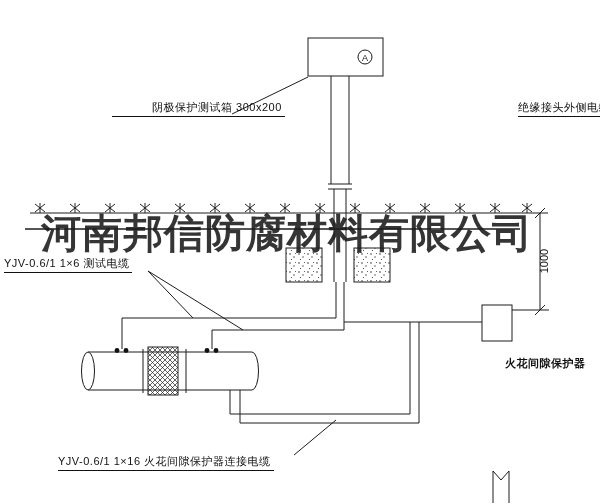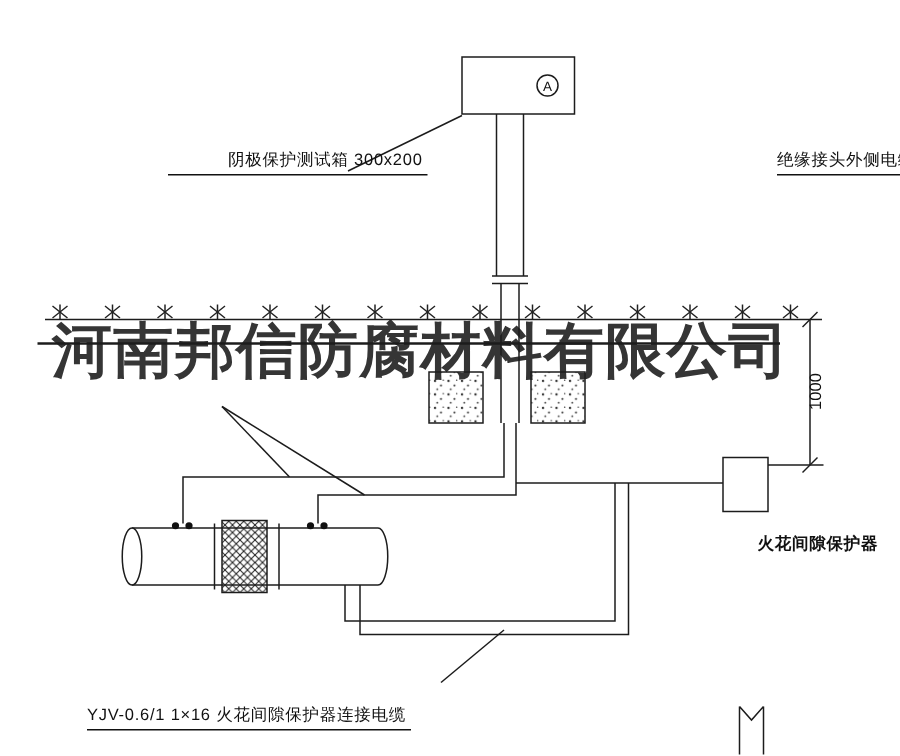--- a/index.html
+++ b/index.html
@@ -9,21 +9,21 @@
     font-family:"Liberation Sans",sans-serif;
   }
   #stage svg{position:absolute;left:0;top:0;z-index:2;}
   .label{
     position:absolute;z-index:3;font-size:11px;color:#111;
     white-space:nowrap;line-height:14px;letter-spacing:0.5px;
   }
   .underline{border-bottom:1.2px solid #111;padding:0 3px 2px 0;}
   .watermark{
     position:absolute;z-index:1;left:28px;top:206px;width:505px;
-    text-align:center;font-family:"Liberation Serif",serif;
+    text-align:right;font-family:"Liberation Serif",serif;
     font-size:40px;font-weight:700;color:#242424;opacity:.92;
     letter-spacing:1px;white-space:nowrap;
   }
   .dim-text{
     position:absolute;z-index:3;left:524px;top:255px;width:40px;
     font-size:11px;color:#111;text-align:center;
     transform:rotate(-90deg);transform-origin:center center;
   }
 </style>
 </head>
@@ -153,20 +153,21 @@
       </g>
     </g>
 
     <text x="365" y="60.5" text-anchor="middle" font-size="9" fill="#111" font-family="Liberation Sans, sans-serif">A</text>
   </svg>
 
   <div class="label underline" style="left:112px;top:100px;padding-left:40px;">阴极保护测试箱 300x200</div>
 
   <div class="label underline" style="left:518px;top:100px;">绝缘接头外侧电缆</div>
 
+  <div class="label underline" style="left:4px;top:256px;">YJV-0.6/1 1×6  测试电缆</div>
 
   <div class="label" style="left:505px;top:356px;font-weight:bold;">火花间隙保护器</div>
 
-  <div class="label underline" style="left:58px;top:470px;">YJV-0.6/1 1×16  火花间隙保护器连接电缆</div>
+  <div class="label underline" style="left:58px;top:454px;">YJV-0.6/1 1×16  火花间隙保护器连接电缆</div>
 
   <div class="dim-text">1000</div>
 
 </div>
 
 </body></html>

